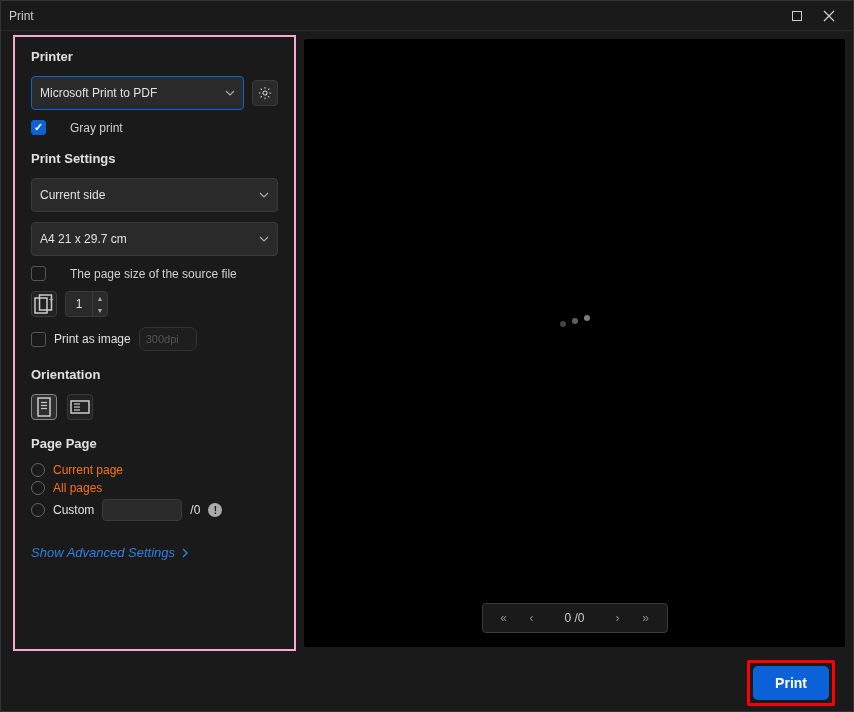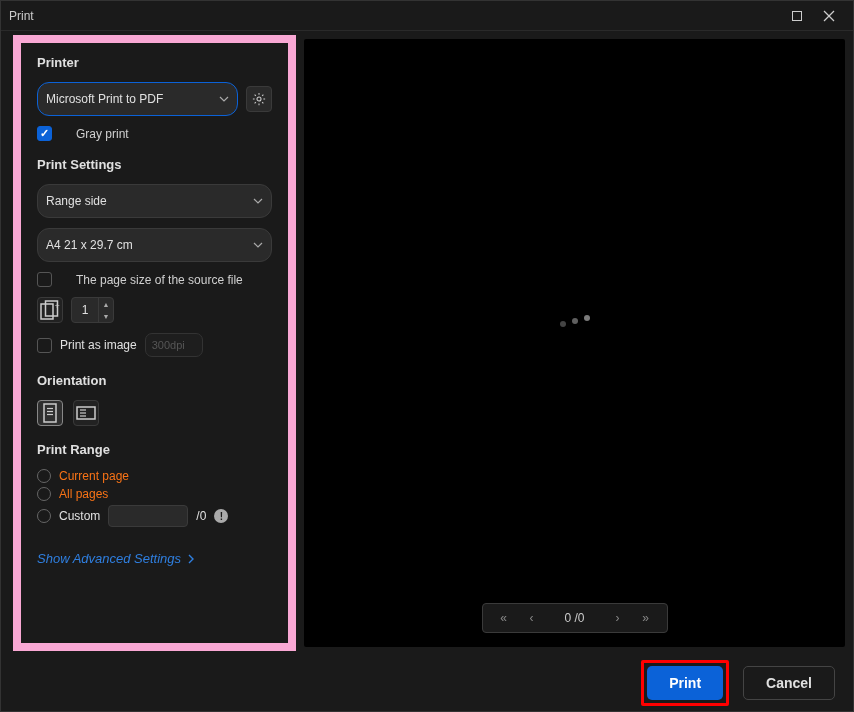--- a/index.html
+++ b/index.html
@@ -48,35 +48,35 @@
       display: flex;
       position: relative;
     }
     .sidebar {
       width: 283px;
       padding: 12px 16px;
       display: flex;
       flex-direction: column;
       gap: 10px;
       position: relative;
-      border: 8px solid #f9a8d4;
+      border: 2px solid #f9a8d4;
       margin: 4px 0 4px 12px;
     }
     .section-header {
       font-size: 13px;
       font-weight: 600;
       color: #e0e0e0;
       margin-top: 6px;
       margin-bottom: 2px;
     }
     .section-header:first-child { margin-top: 0; }
     .dropdown {
       background: #2a2a2a;
       border: 1px solid #3a3a3a;
-      border-radius: 12px;
+      border-radius: 4px;
       height: 28px;
       display: flex;
       align-items: center;
       padding: 16px 8px;
       font-size: 12px;
       color: #e0e0e0;
       cursor: pointer;
       position: relative;
     }
     .dropdown.highlighted {
@@ -399,21 +399,21 @@
       </div>
 
       <div class="check-row">
         <div class="checkbox checked"></div>
         <span>Gray print</span>
       </div>
 
       <div class="section-header">Print Settings</div>
 
       <div class="dropdown">
-        <span>Range side</span>
+        <span>Current side</span>
         <span class="chevron">
             <svg viewBox="0 0 10 10">
               <path d="M1 3 L5 7 L9 3" fill="none" stroke="#aaa" stroke-width="1.2"></path>
             </svg>
           </span>
       </div>
 
       <div class="dropdown">
         <span>A4 21 x 29.7 cm</span>
         <span class="chevron">
@@ -466,21 +466,21 @@
         <div class="orient-btn">
           <svg viewBox="0 0 16 16">
               <rect x="2" y="4" width="12" height="8" fill="none" stroke="#ccc" stroke-width="1"></rect>
               <line x1="4" y1="6" x2="8" y2="6" stroke="#ccc" stroke-width="0.8"></line>
               <line x1="4" y1="8" x2="8" y2="8" stroke="#ccc" stroke-width="0.8"></line>
               <line x1="4" y1="10" x2="8" y2="10" stroke="#ccc" stroke-width="0.8"></line>
             </svg>
         </div>
       </div>
 
-      <div class="section-header">Print Range</div>
+      <div class="section-header">Page Page</div>
       <div>
         <div class="radio-row">
           <div class="radio"></div>
           <span>Current page</span>
         </div>
         <div class="radio-row">
           <div class="radio"></div>
           <span>All pages</span>
         </div>
         <div class="custom-row">
@@ -516,15 +516,14 @@
         <span class="pager-btn">›</span>
         <span class="pager-btn">»</span>
       </div>
     </div>
   </div>
 
   <div class="footer">
     <div class="print-wrap">
       <div class="btn btn-primary">Print</div>
     </div>
-    <div class="btn btn-secondary">Cancel</div>
   </div>
 </div>
 
 </body></html>

